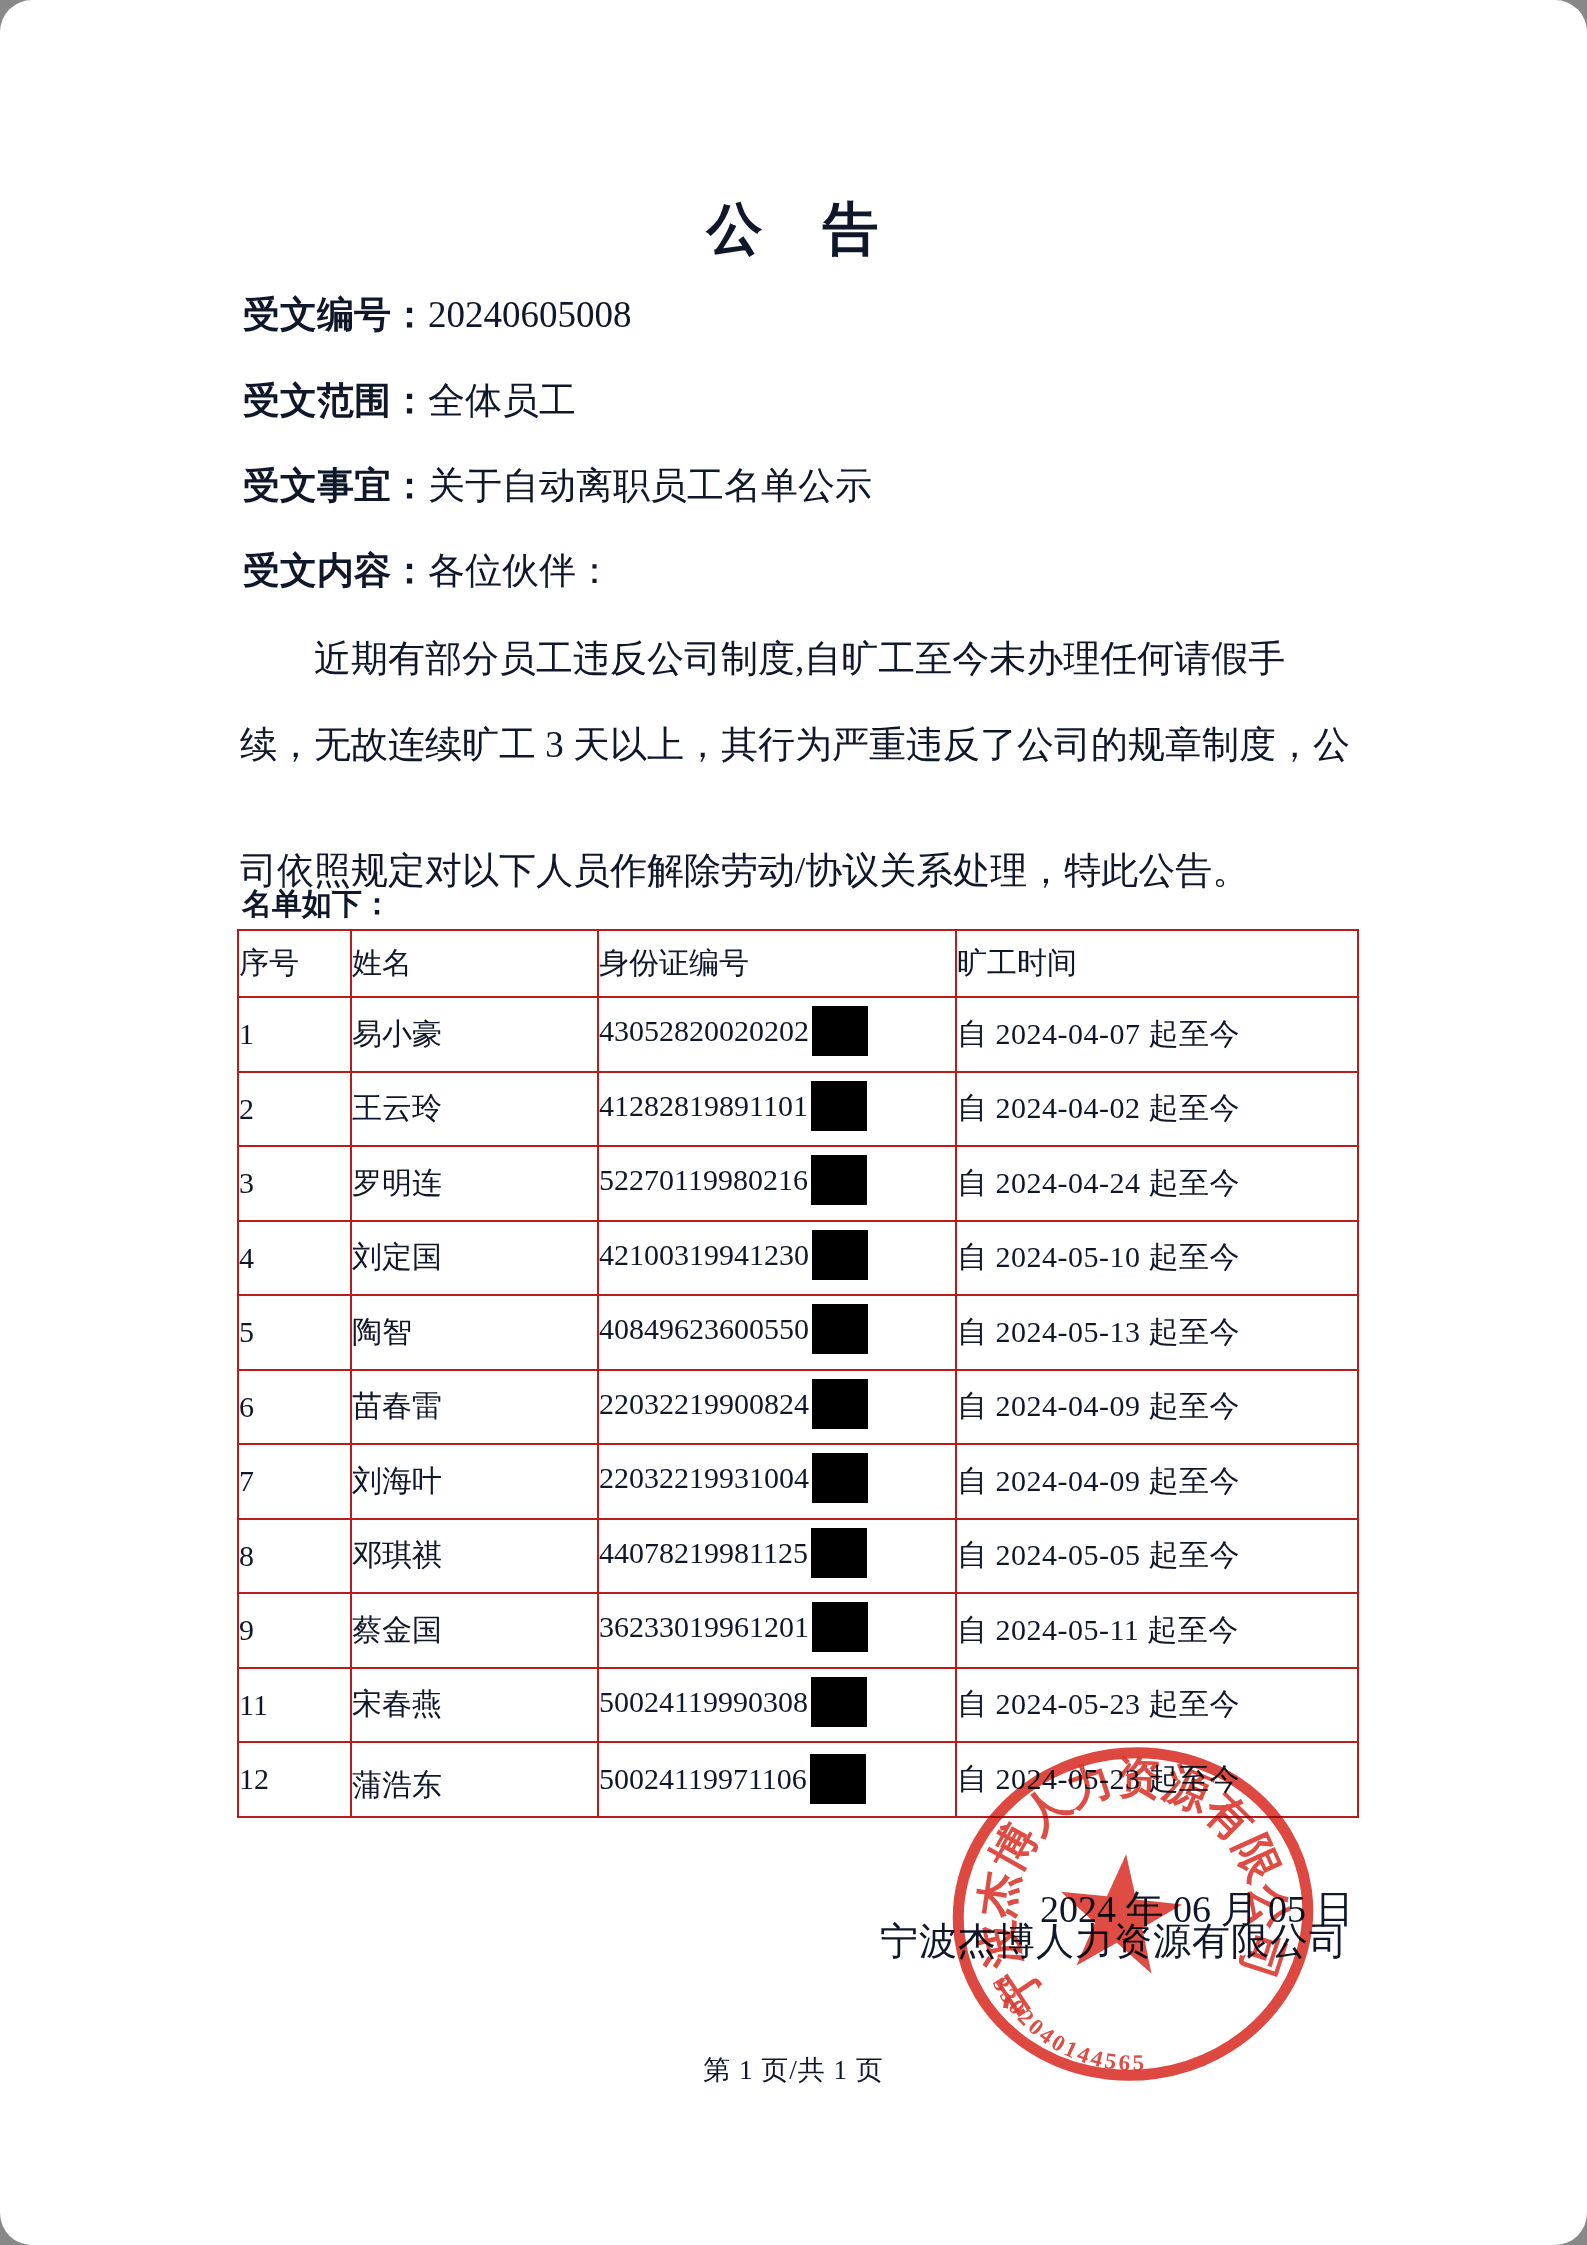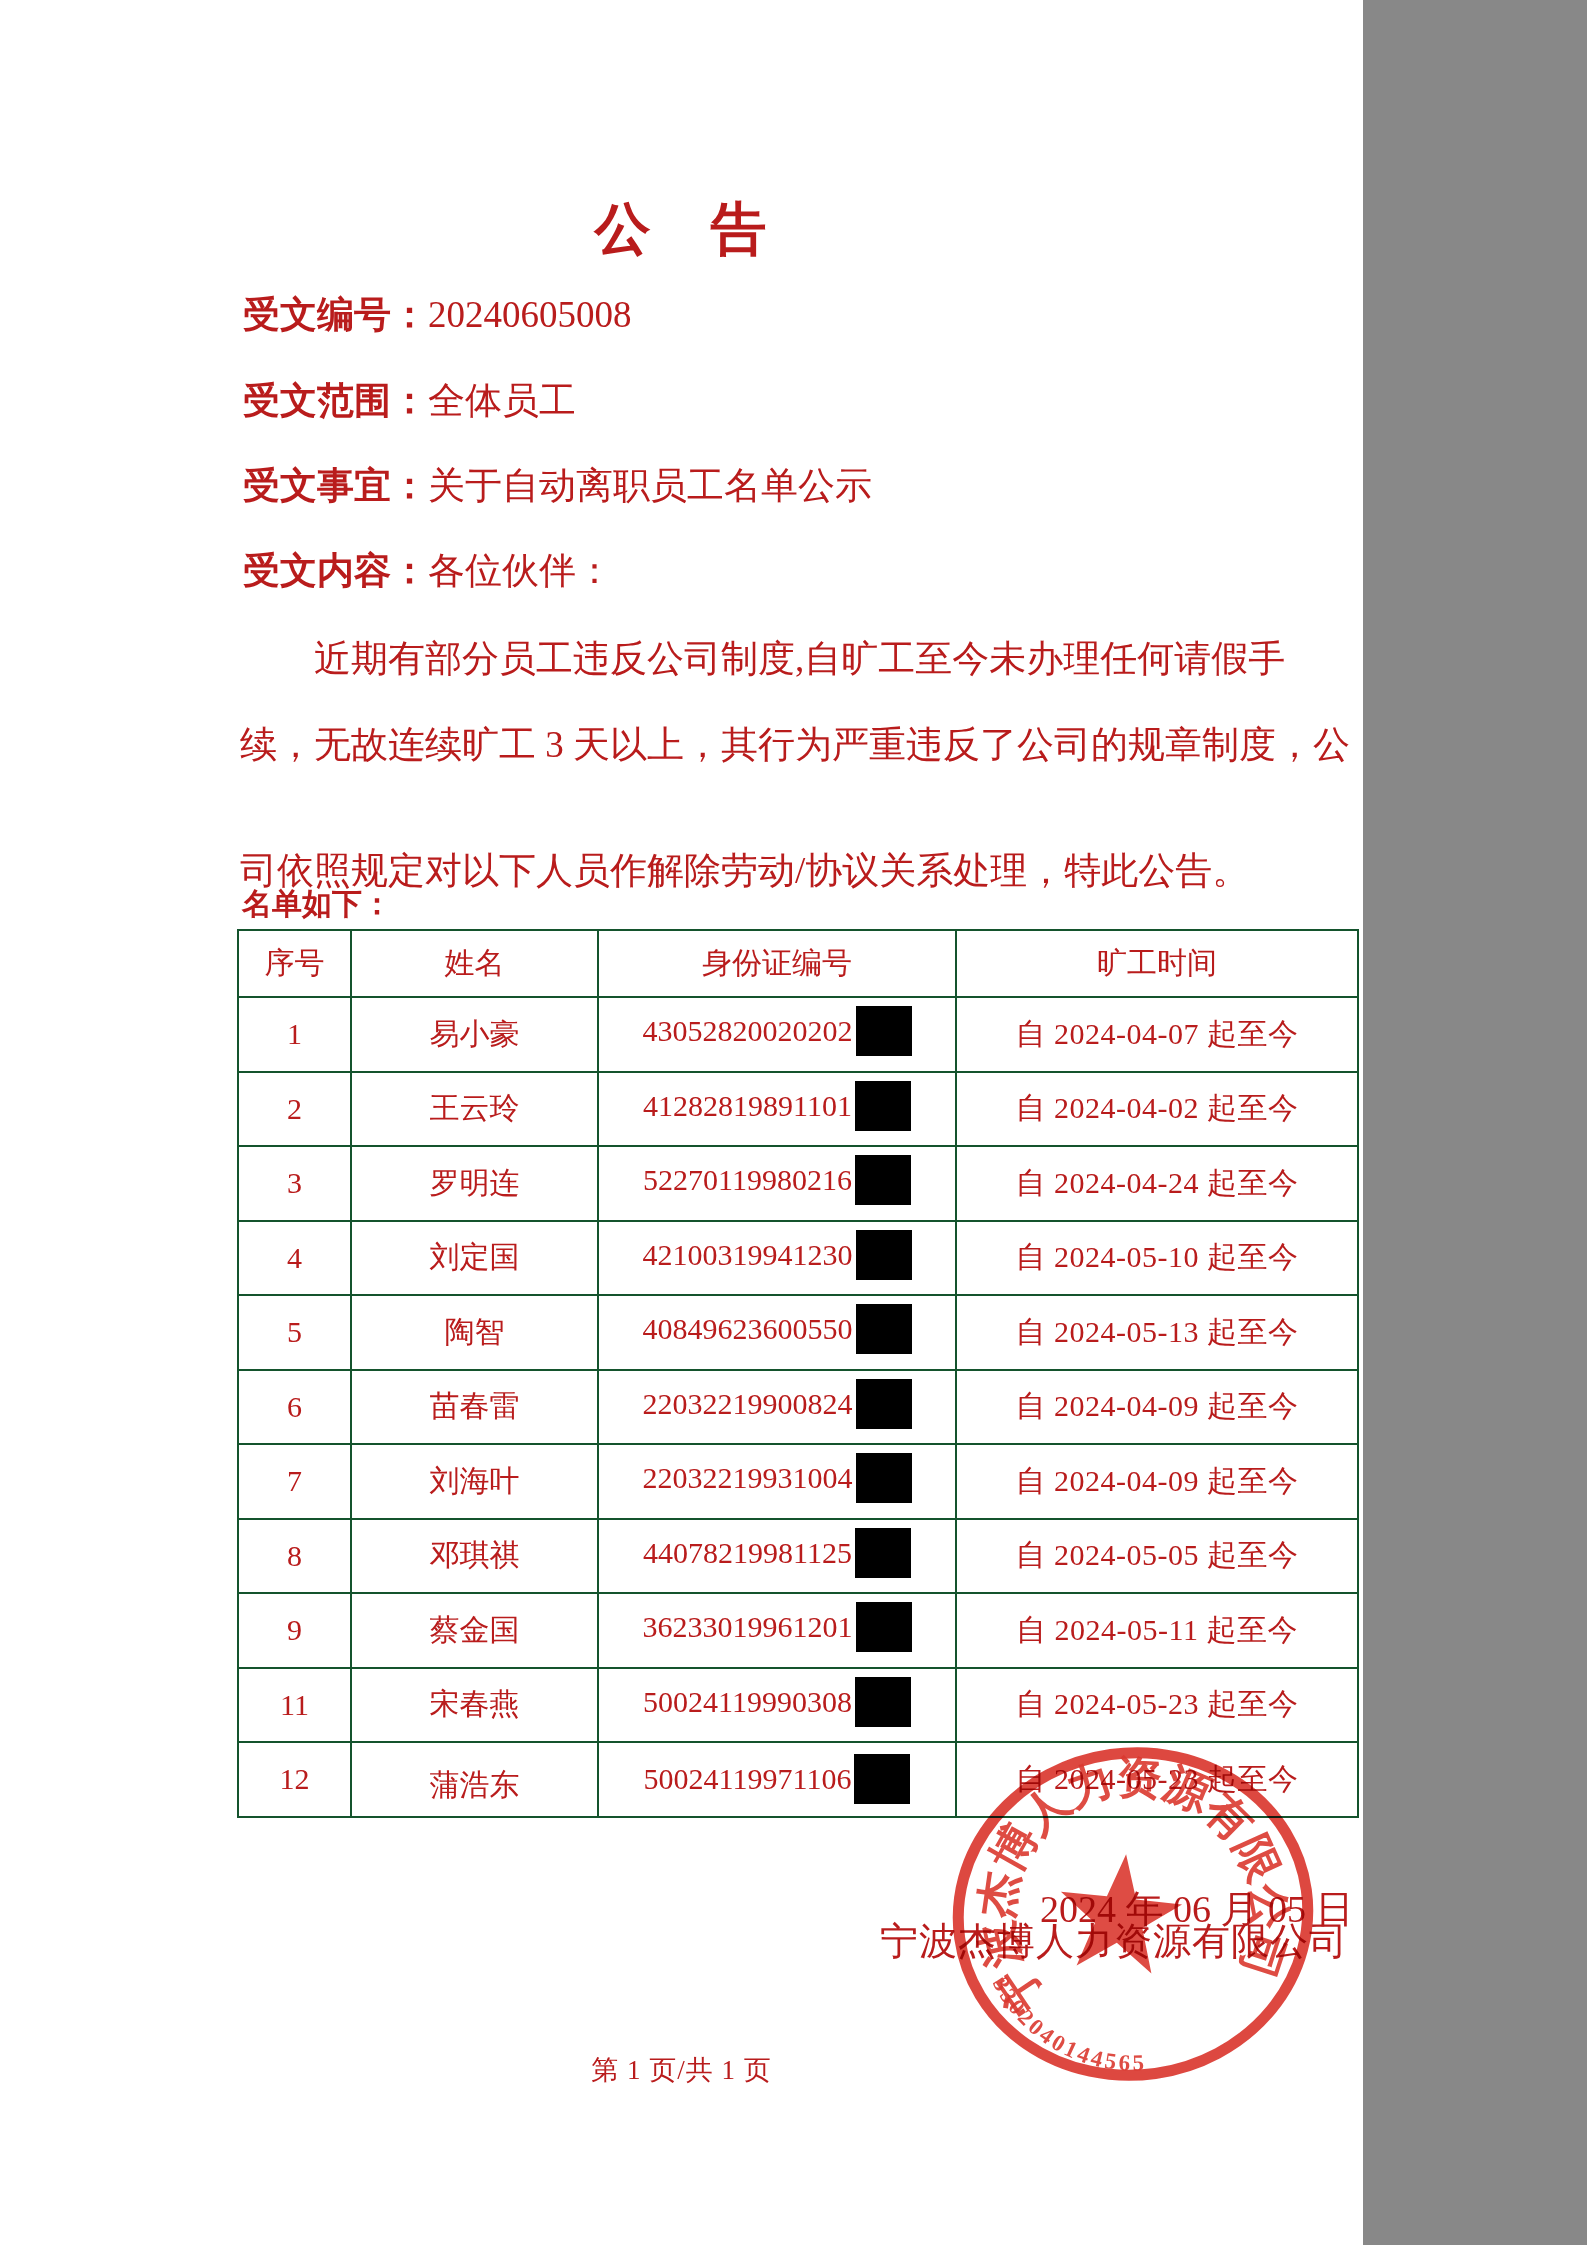--- a/index.html
+++ b/index.html
@@ -1,22 +1,23 @@
 <!DOCTYPE html>
 <html><head>
 <meta charset="utf-8">
 <style>
   html,body{margin:0;padding:0;background:#888;}
   .page{
     position:relative;
-    width:1363px;height:2245px;
+    width:1587px;height:2245px;
     background:#ffffff;
     font-family:"Liberation Serif","DejaVu Serif",serif;
-    color:#b91c1c;
+    color:#0f172a;
     overflow:hidden;
+    border-radius:32px;
   }
   .title{
     position:absolute;left:0;right:0;top:192px;
     text-align:center;
     font-size:56px;font-weight:bold;
     letter-spacing:2px;
     margin:0;
   }
   .field-line{
     position:absolute;left:243px;
@@ -40,22 +41,22 @@
     width:1120px;
     border-collapse:collapse;
     table-layout:fixed;
     font-size:30px;
   }
   table.roster col.c1{width:113px}
   table.roster col.c2{width:247px}
   table.roster col.c3{width:358px}
   table.roster col.c4{width:402px}
   table.roster th,table.roster td{
-    border:2px solid #14532d;
-    text-align:center;vertical-align:middle;
+    border:2px solid #b91c1c;
+    text-align:left;vertical-align:middle;
     padding:0;font-weight:normal;
     overflow:hidden;
   }
   table.roster thead tr{height:67px}
   table.roster tbody tr{height:74.5px}
   td.c-name{font-weight:bold}
   td.c-date{font-weight:bold;letter-spacing:.5px}
   td.c-id{white-space:nowrap}
   .redact{
     display:inline-block;

